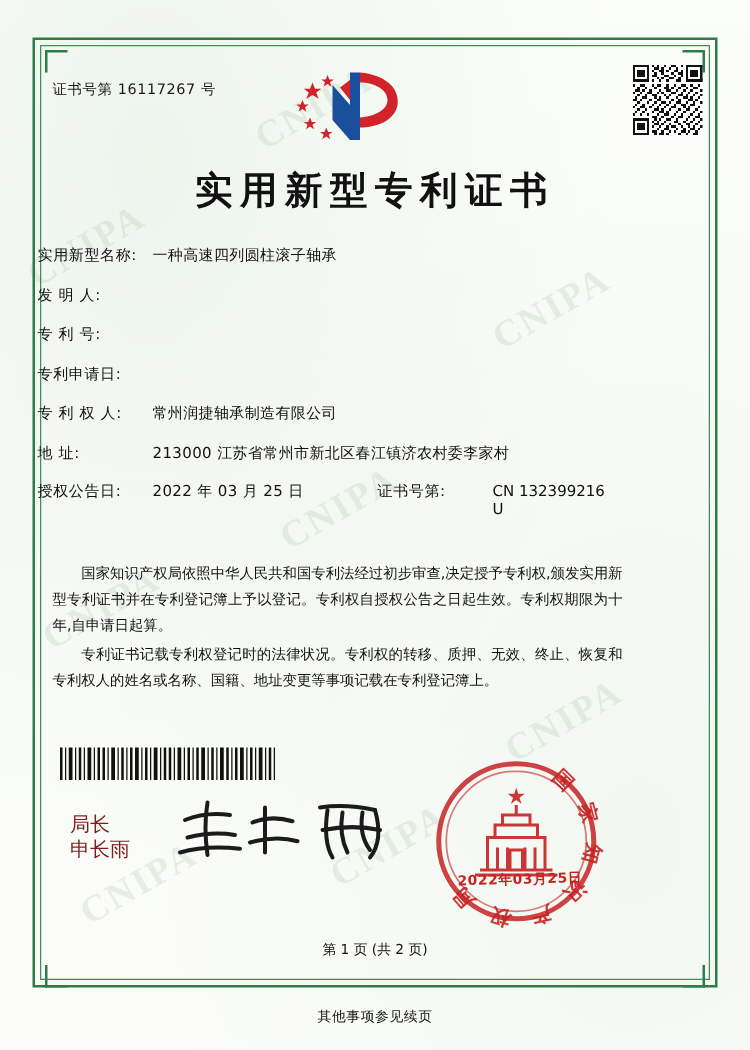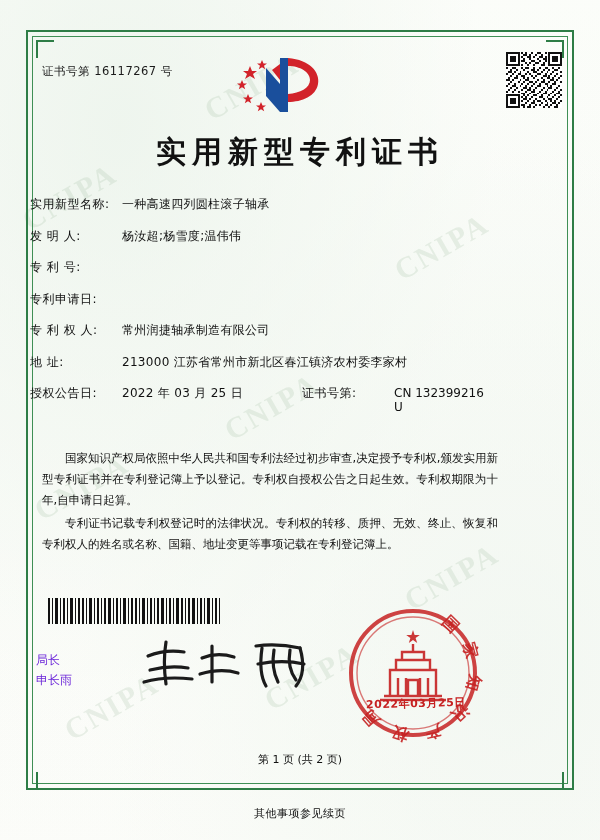--- a/index.html
+++ b/index.html
@@ -175,24 +175,24 @@
   }
   .barcode .bar {
     position: absolute;
     top: 0;
     bottom: 0;
     background: #111;
   }
 
   .sig-block {
     position: absolute;
-    left: 36px;
+    left: 56px;
     top: 650px;
-    font-size: 12px;
-    color: #6d28d9;
+    font-size: 16px;
+    color: #7f1d1d;
     line-height: 20px;
   }
   .signature {
     position: absolute;
     left: 140px;
     top: 636px;
     width: 180px;
     height: 56px;
   }
 
@@ -492,21 +492,20 @@
 
   <div class="title">实用新型专利证书</div>
 
   <div class="fields">
     <div class="field-row">
       <div class="field-label">实用新型名称:</div>
       <div class="field-value">一种高速四列圆柱滚子轴承</div>
     </div>
     <div class="field-row">
       <div class="field-label">发 明 人:</div>
-      <div class="field-value">杨汝超;杨雪度;温伟伟</div>
     </div>
     <div class="field-row">
       <div class="field-label">专 利 号:</div>
     </div>
     <div class="field-row">
       <div class="field-label">专利申请日:</div>
     </div>
     <div class="field-row">
       <div class="field-label">专 利 权 人:</div>
       <div class="field-value">常州润捷轴承制造有限公司</div>

